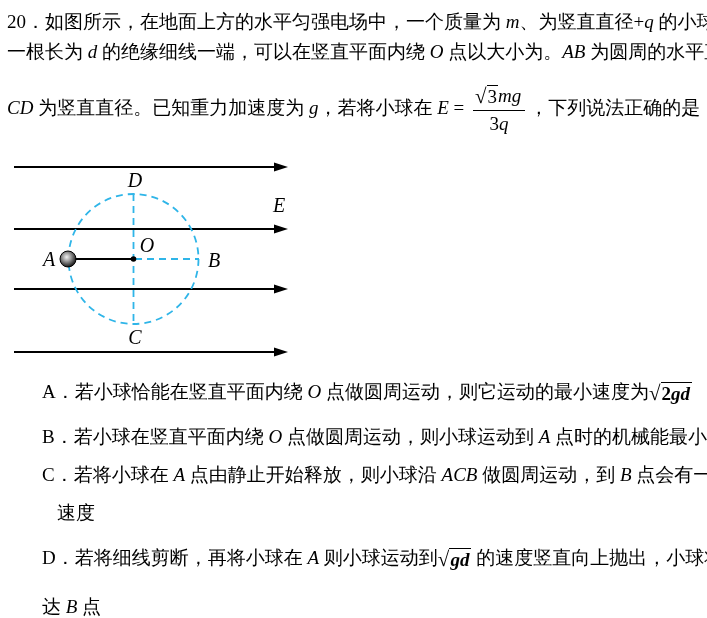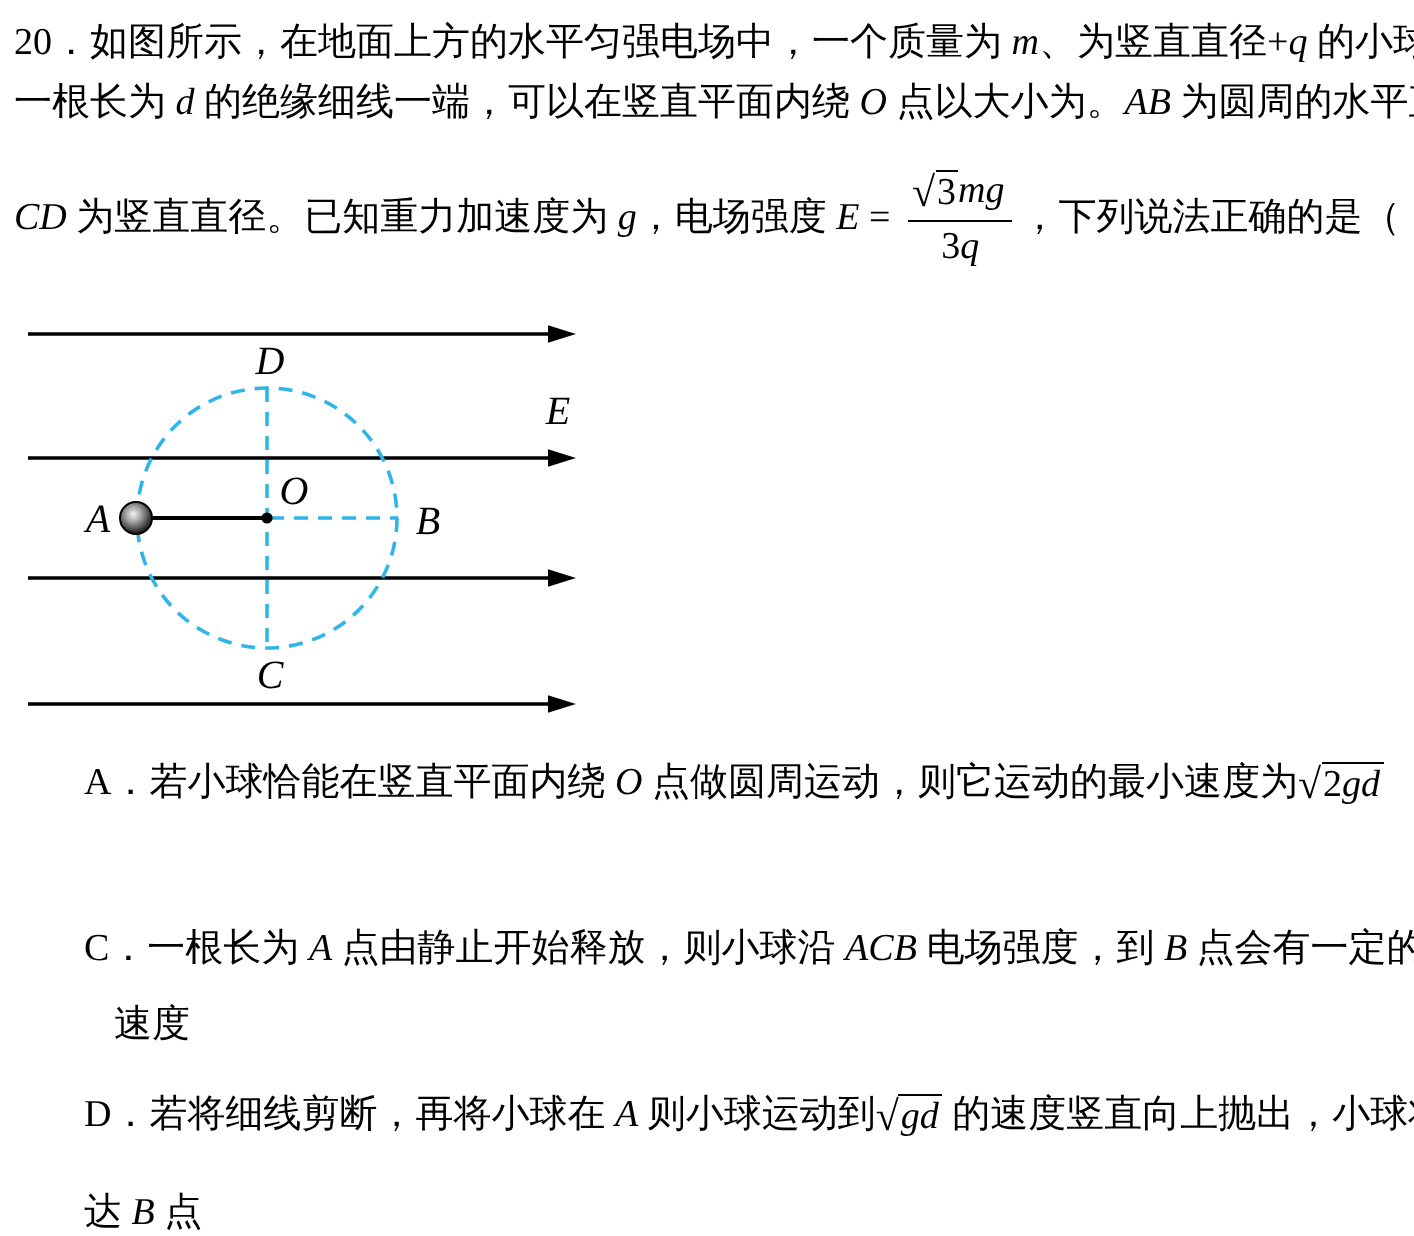--- a/index.html
+++ b/index.html
@@ -15,21 +15,21 @@
   }
   .line {
     position: absolute;
     white-space: nowrap;
     line-height: 26px;
   }
   .var { font-style: italic; }
   
   .sqrt { display: inline-flex; vertical-align: -2px; }
   .sqrt .rsym { font-size: 21px; line-height: 22px; }
-  .sqrt .rbar { border-top: 1.4px solid #000; padding: 0 2px 0 1px; line-height: 21px; }
+  .sqrt .rbar { border-top: 1.4px solid #000; padding: 0 2px 0 1px; line-height: 21px; font-weight: bold; }
   
   .frac {
     display: inline-block;
     vertical-align: middle;
     text-align: center;
     margin: 0 4px;
   }
   .frac .num {
     display: flex;
     justify-content: center;
@@ -59,21 +59,21 @@
 
   <div class="line" style="left:7px; top:9px;">
     <span>20．如图所示，在地面上方的水平匀强电场中，一个质量为 </span><span class="var">m</span><span>、为竖直直径+</span><span class="var">q</span><span> 的小球，系在</span>
   </div>
 
   <div class="line" style="left:7px; top:39px;">
     <span>一根长为 </span><span class="var">d</span><span> 的绝缘细线一端，可以在竖直平面内绕 </span><span class="var">O</span><span> 点以大小为。</span><span class="var">AB</span><span> 为圆周的水平直径，</span>
   </div>
 
   <div class="line" style="left:7px; top:84px;">
-    <span class="var">CD</span><span> 为竖直直径。已知重力加速度为 </span><span class="var">g</span><span>，电场强度 </span><span class="var">E</span><span> = </span><span class="frac"><span class="num">
+    <span class="var">CD</span><span> 为竖直直径。已知重力加速度为 </span><span class="var">g</span><span>，若将小球在 </span><span class="var">E</span><span> = </span><span class="frac"><span class="num">
           <span class="rsym">√</span>
           <span class="rbar">3</span>
           <span class="var">mg</span>
         </span><span class="den">
           <span>3</span>
           <span class="var">q</span>
         </span></span><span>，下列说法正确的是（　　　）</span>
   </div>
 
   <svg width="300" height="218" viewBox="0 0 300 218" style="position:absolute; left:0; top:150px;">
@@ -123,23 +123,26 @@
     <text x="279" y="62" text-anchor="middle">E</text>
   </svg>
 
   <div class="line" style="left:42px; top:379px;">
     <span>A．若小球恰能在竖直平面内绕 </span><span class="var">O</span><span> 点做圆周运动，则它运动的最小速度为</span><span class="sqrt">
         <span class="rsym">√</span>
         <span class="rbar"><span>2</span><span class="var">gd</span></span>
       </span>
   </div>
 
+  <div class="line" style="left:42px; top:424px;">
+    <span>B．若小球在竖直平面内绕 </span><span class="var">O</span><span> 点做圆周运动，则小球运动到 </span><span class="var">A</span><span> 点时的机械能最小</span>
+  </div>
 
   <div class="line" style="left:42px; top:462px;">
-    <span>C．一根长为 </span><span class="var">A</span><span> 点由静止开始释放，则小球沿 </span><span class="var">ACB</span><span> 电场强度，到 </span><span class="var">B</span><span> 点会有一定的</span>
+    <span>C．若将小球在 </span><span class="var">A</span><span> 点由静止开始释放，则小球沿 </span><span class="var">ACB</span><span> 做圆周运动，到 </span><span class="var">B</span><span> 点会有一定的</span>
   </div>
   <div class="line" style="left:57px; top:500px;">
     <span>速度</span>
   </div>
 
   <div class="line" style="left:42px; top:545px;">
     <span>D．若将细线剪断，再将小球在 </span><span class="var">A</span><span> 则小球运动到</span><span class="sqrt">
         <span class="rsym">√</span>
         <span class="rbar var">gd</span>
       </span><span> 的速度竖直向上抛出，小球将不能到</span>

